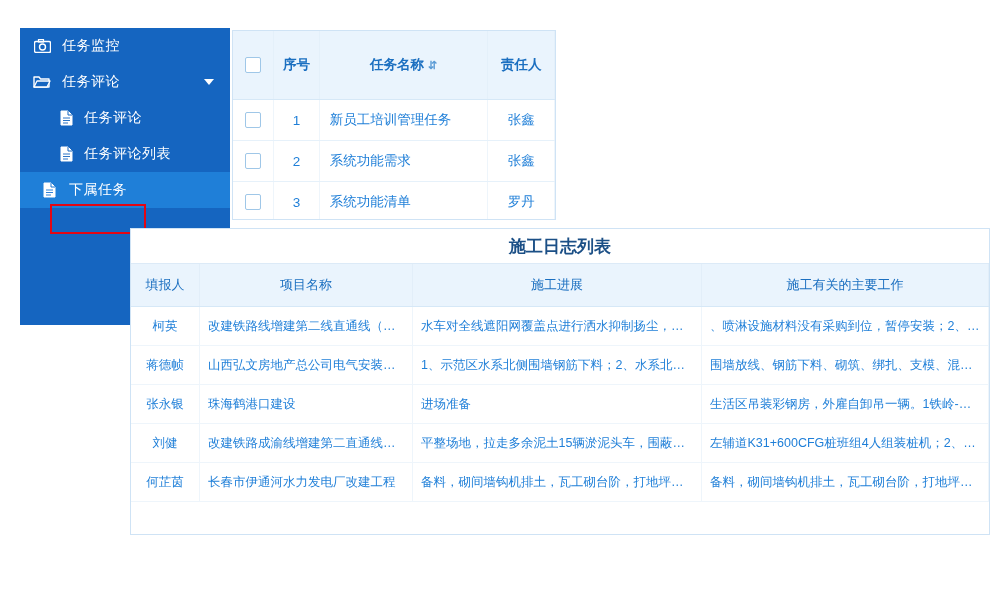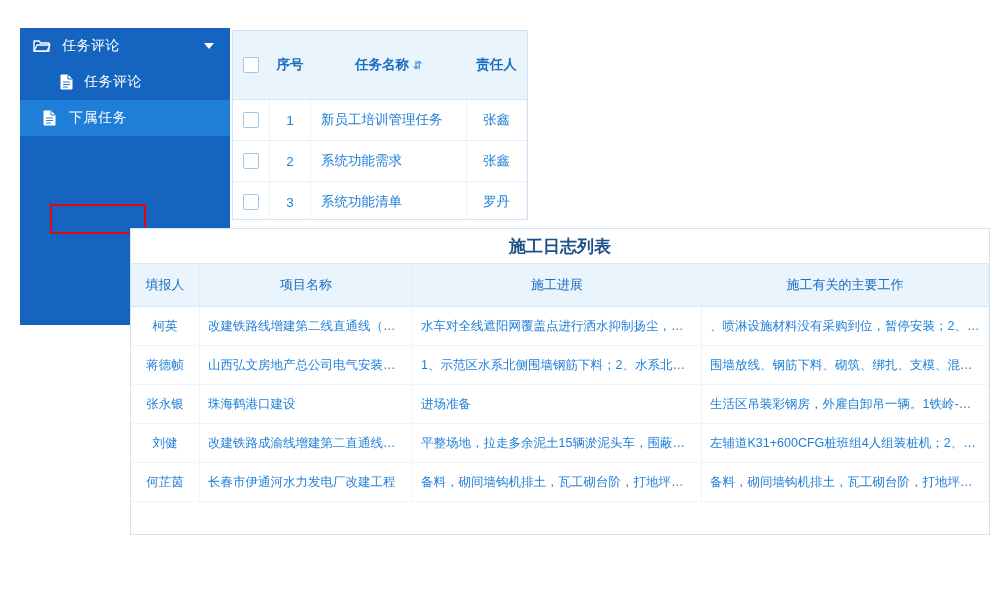--- a/index.html
+++ b/index.html
@@ -81,21 +81,21 @@
     border-left: 5px solid transparent;
     border-right: 5px solid transparent;
     border-top: 6px solid #ffffff;
   }
 
   
   .task-panel {
     position: absolute;
     left: 232px;
     top: 30px;
-    width: 296px;
+    width: 324px;
     height: 190px;
     background: #ffffff;
     border: 1px solid #cfe3f5;
     box-sizing: border-box;
     overflow: hidden;
   }
   .task-table {
     width: 100%;
     border-collapse: collapse;
     font-size: 13.5px;
@@ -200,20 +200,30 @@
   .c-progress { width: 286px; }
   .c-work { width: auto; }
 </style>
 </head>
 <body>
 
 <div id="root">
 
   <div class="sidebar">
 
+    <div class="side-item">
+      <span class="ico">
+        <svg width="17" height="14" viewBox="0 0 17 14" aria-hidden="true">
+          <rect x="0.5" y="2.5" width="16" height="11" rx="1.5" fill="none" stroke="#ffffff" stroke-width="1.4"></rect>
+          <rect x="4.5" y="0.5" width="5" height="2.5" fill="none" stroke="#ffffff" stroke-width="1.2"></rect>
+          <circle cx="8.5" cy="8" r="3" fill="none" stroke="#ffffff" stroke-width="1.4"></circle>
+        </svg>
+      </span>
+      <span class="side-label">任务监控</span>
+    </div>
 
     <div class="side-item">
       <span class="ico">
         <svg width="18" height="14" viewBox="0 0 18 14" aria-hidden="true">
           <path d="M1 12V2h5l1.6 2H16v8z" fill="none" stroke="#ffffff" stroke-width="1.4" stroke-linejoin="round"></path>
           <path d="M1 12l3-6h13l-3 6z" fill="#1565c0" stroke="#ffffff" stroke-width="1.3" stroke-linejoin="round"></path>
         </svg>
       </span>
       <span class="side-label">任务评论</span>
       <span class="caret"></span>
@@ -223,20 +233,30 @@
       <span class="ico">
         <svg width="13" height="16" viewBox="0 0 13 16" aria-hidden="true">
           <path d="M1 1h7l4 4v10H1z" fill="#ffffff" stroke="#ffffff" stroke-width="1"></path>
           <path d="M8 1v4h4" fill="none" stroke="#1565c0" stroke-width="1"></path>
           <path d="M3 8h7M3 10.5h7M3 13h5" stroke="#1565c0" stroke-width="0.9"></path>
         </svg>
       </span>
       <span class="side-label">任务评论</span>
     </div>
 
+    <div class="side-item sub">
+      <span class="ico">
+        <svg width="13" height="16" viewBox="0 0 13 16" aria-hidden="true">
+          <path d="M1 1h7l4 4v10H1z" fill="#ffffff" stroke="#ffffff" stroke-width="1"></path>
+          <path d="M8 1v4h4" fill="none" stroke="#1565c0" stroke-width="1"></path>
+          <path d="M3 8h7M3 10.5h7M3 13h5" stroke="#1565c0" stroke-width="0.9"></path>
+        </svg>
+      </span>
+      <span class="side-label">任务评论列表</span>
+    </div>
 
     <div class="side-item selected highlight-box">
       <span class="ico">
         <svg width="13" height="16" viewBox="0 0 13 16" aria-hidden="true">
           <path d="M1 1h7l4 4v10H1z" fill="#ffffff" stroke="#ffffff" stroke-width="1"></path>
           <path d="M8 1v4h4" fill="none" stroke="#1a74d2" stroke-width="1"></path>
           <path d="M3 8h7M3 10.5h7M3 13h5" stroke="#1a74d2" stroke-width="0.9"></path>
         </svg>
       </span>
       <span class="side-label">下属任务</span>

